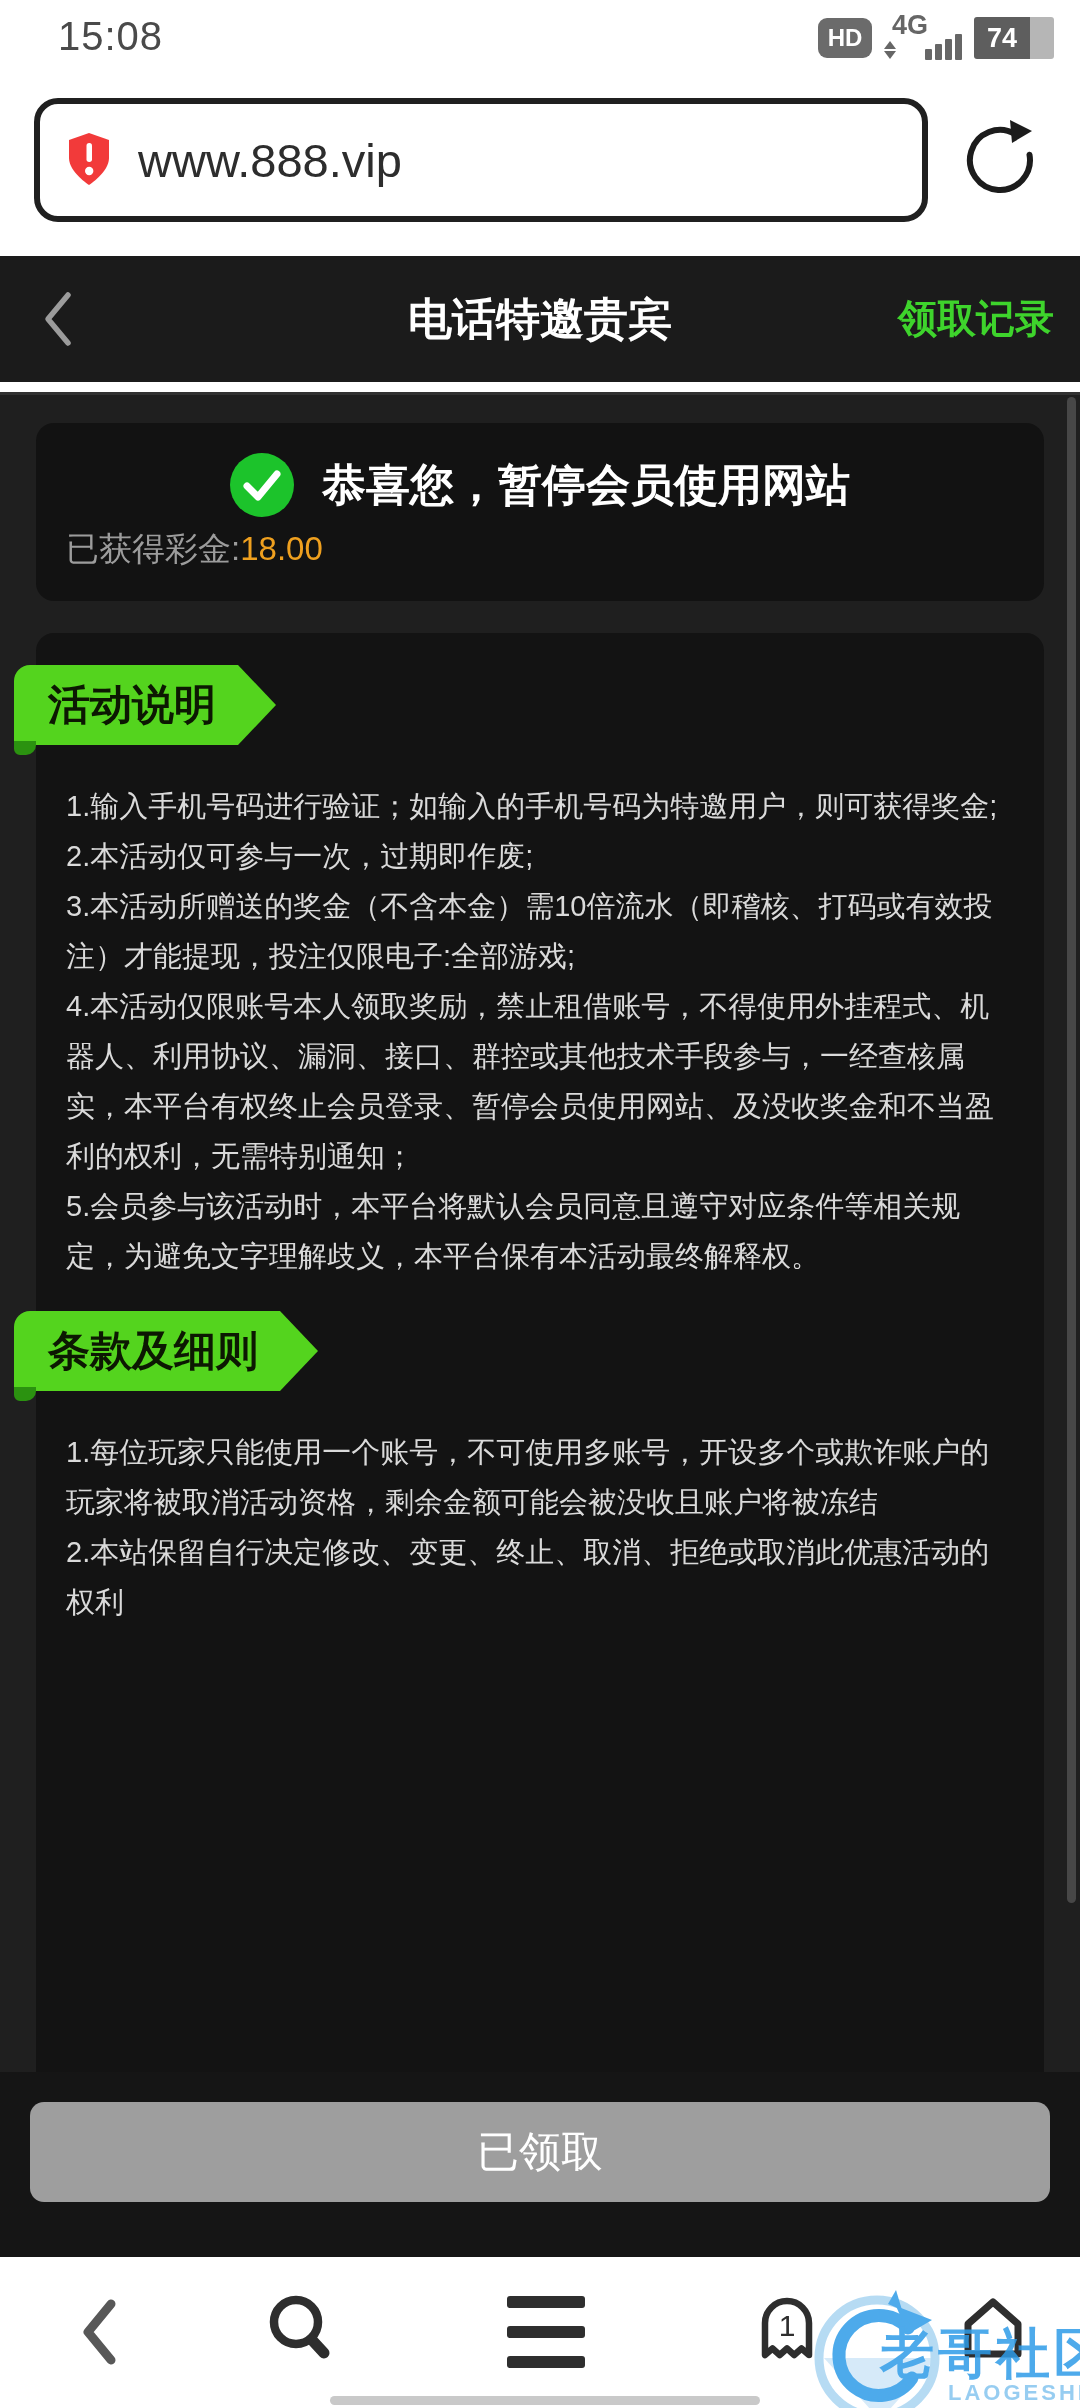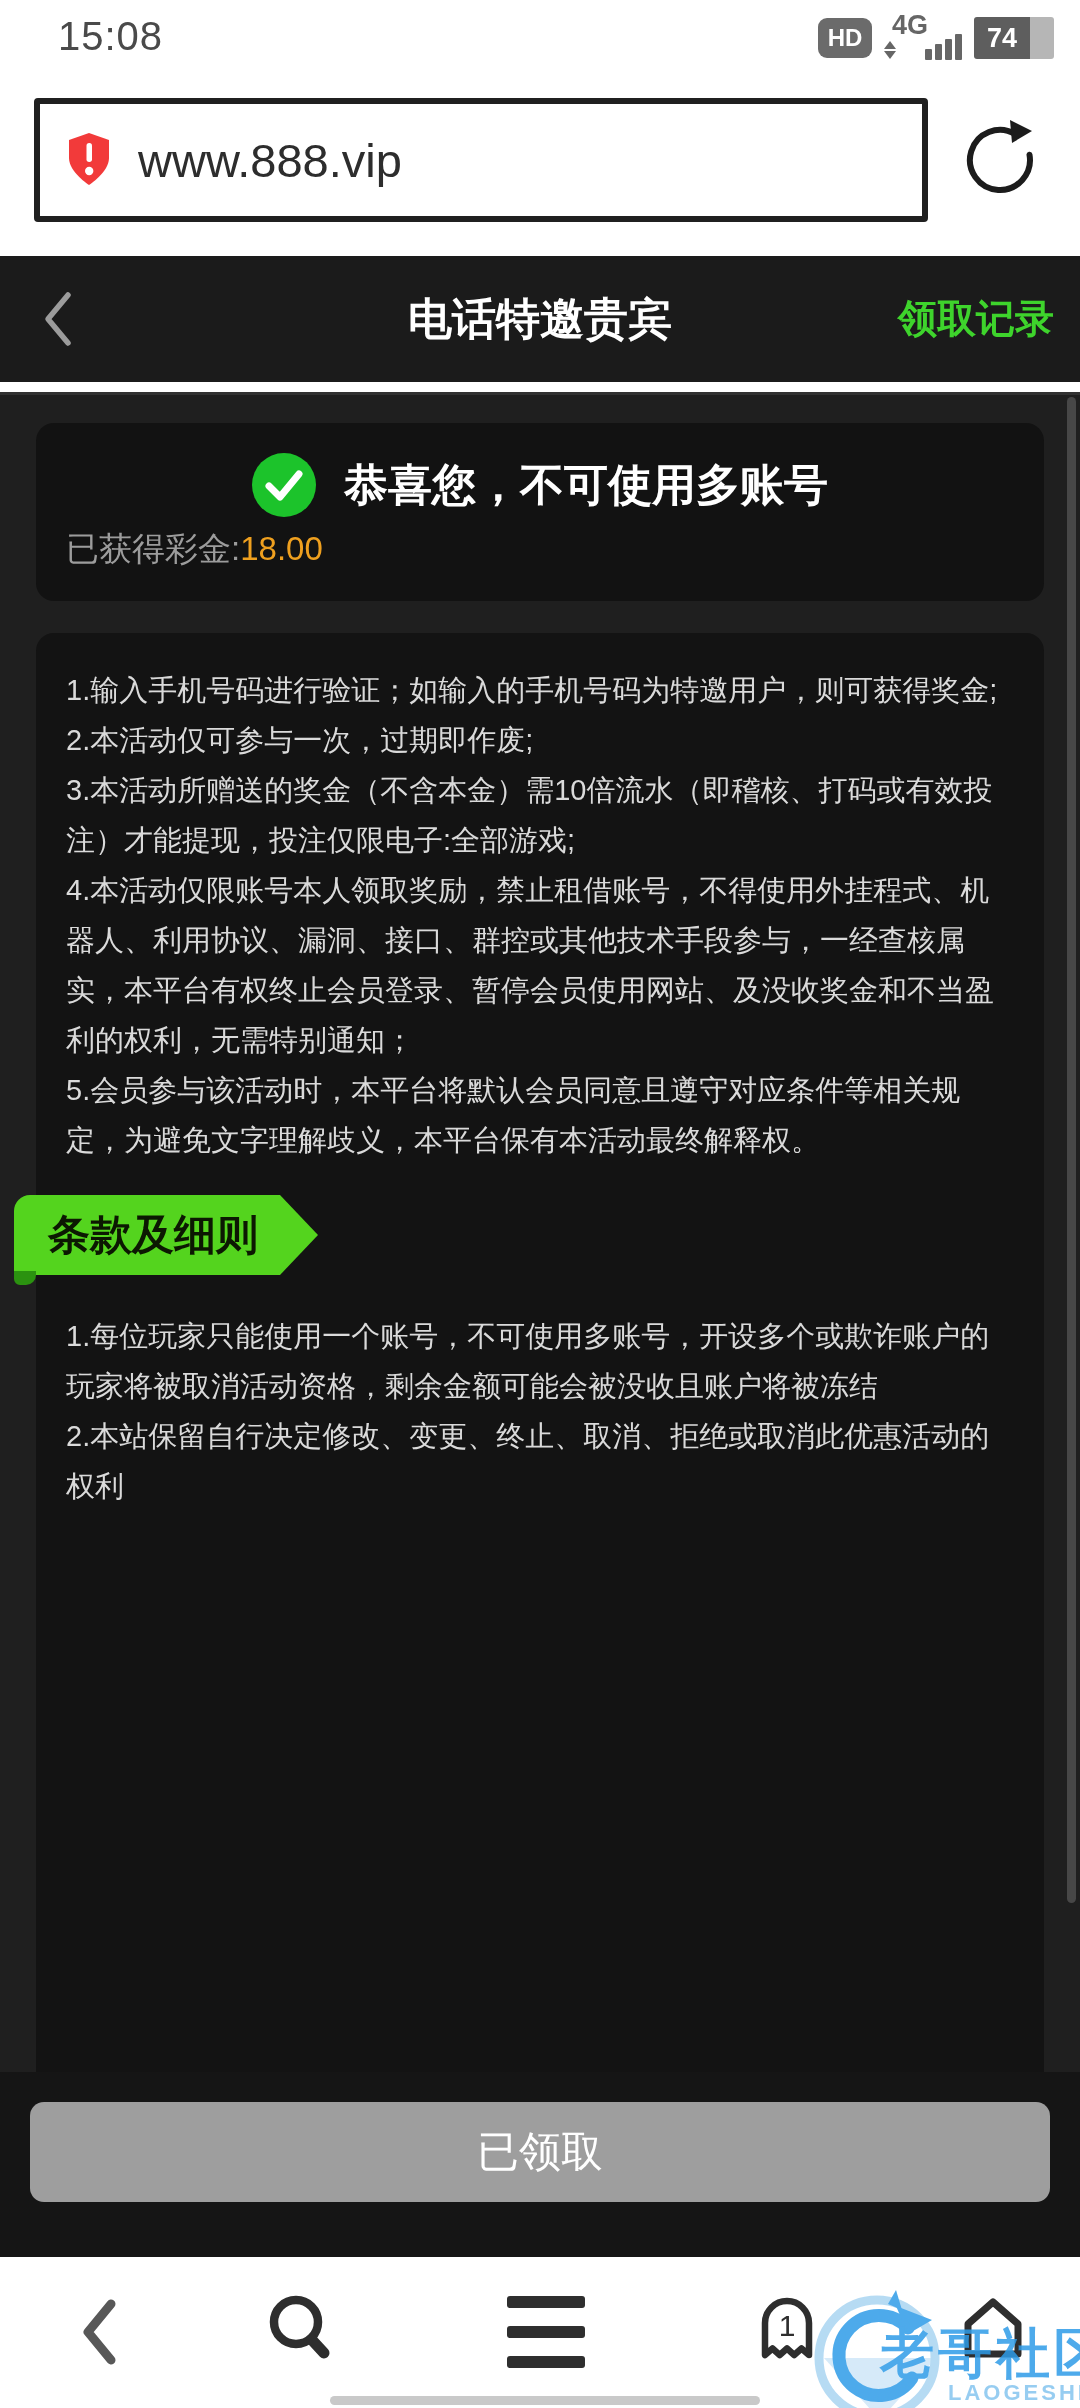--- a/index.html
+++ b/index.html
@@ -19,21 +19,21 @@
   .net .tri-up{width:0;height:0;border-left:6px solid transparent;border-right:6px solid transparent;border-bottom:8px solid #666;}
   .net .tri-dn{width:0;height:0;border-left:6px solid transparent;border-right:6px solid transparent;border-top:8px solid #666;}
   .net .bars{position:absolute;right:0;bottom:2px;display:flex;align-items:flex-end;gap:3px;}
   .net .bars i{display:block;width:7px;background:#666;border-radius:1px;}
   .battery{display:flex;width:80px;height:42px;border-radius:3px;overflow:hidden;}
   .battery .lvl{width:56px;background:#5e5e5e;color:#fff;font-size:27px;font-weight:bold;
                 display:flex;align-items:center;justify-content:center;}
   .battery .tip{flex:1;background:#b6b6b6;}
 
   .url-bar{position:absolute;left:34px;top:98px;width:894px;height:124px;box-sizing:border-box;
-           border:6px solid #202020;border-radius:4px;background:#fff;display:flex;align-items:center;
+           border:6px solid #202020;border-radius:24px;background:#fff;display:flex;align-items:center;
            padding:0 26px;gap:26px;}
   .url-text{font-size:47px;color:#2d2d2d;}
   .refresh-btn{position:absolute;left:956px;top:116px;width:88px;height:88px;}
 
   
   .app-header{position:absolute;top:256px;left:0;width:1080px;height:126px;background:#1b1b1b;}
   .back-btn{position:absolute;left:40px;top:33px;width:36px;height:60px;}
   .page-title{position:absolute;left:0;right:0;top:0;height:126px;display:flex;align-items:center;justify-content:center;
               color:#ffffff;font-size:44px;font-weight:bold;}
   .header-action{position:absolute;right:26px;top:0;height:126px;display:flex;align-items:center;
@@ -135,28 +135,31 @@
 
   <div class="content">
 
     <div class="success-card">
       <div class="success-row">
         <div class="check-circle">
           <svg width="64" height="64" viewBox="0 0 64 64">
             <polyline points="17,33 28,44 47,21" fill="none" stroke="#ffffff" stroke-width="7" stroke-linecap="round" stroke-linejoin="round"></polyline>
           </svg>
         </div>
-        <div class="success-text">恭喜您，不可使用多账号</div>
+        <div class="success-text">恭喜您，暂停会员使用网站</div>
       </div>
       <div class="bonus-line">
         <span>已获得彩金:</span><span class="val" style="color:#efa01f;">18.00</span>
       </div>
     </div>
 
     <div class="rules-card">
+      <div class="flag-wrap">
+        <div class="flag">活动说明</div>
+      </div>
       <div class="rules">
         <p>1.输入手机号码进行验证；如输入的手机号码为特邀用户，则可获得奖金;</p>
         <p>2.本活动仅可参与一次，过期即作废;</p>
         <p>3.本活动所赠送的奖金（不含本金）需10倍流水（即稽核、打码或有效投注）才能提现，投注仅限电子:全部游戏;</p>
         <p>4.本活动仅限账号本人领取奖励，禁止租借账号，不得使用外挂程式、机器人、利用协议、漏洞、接口、群控或其他技术手段参与，一经查核属实，本平台有权终止会员登录、暂停会员使用网站、及没收奖金和不当盈利的权利，无需特别通知；</p>
         <p>5.会员参与该活动时，本平台将默认会员同意且遵守对应条件等相关规定，为避免文字理解歧义，本平台保有本活动最终解释权。</p>
       </div>
       <div class="flag-wrap second">
         <div class="flag">条款及细则</div>
       </div>

